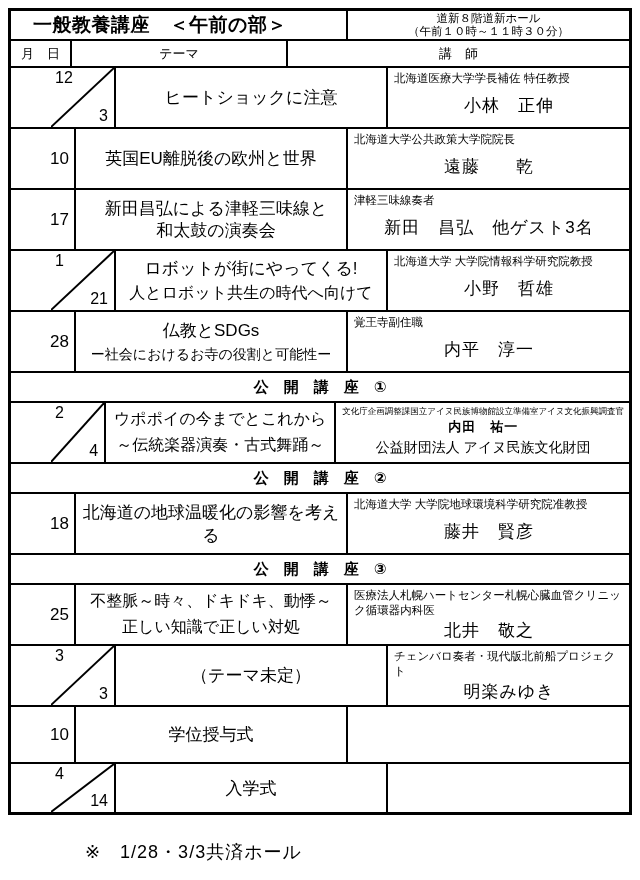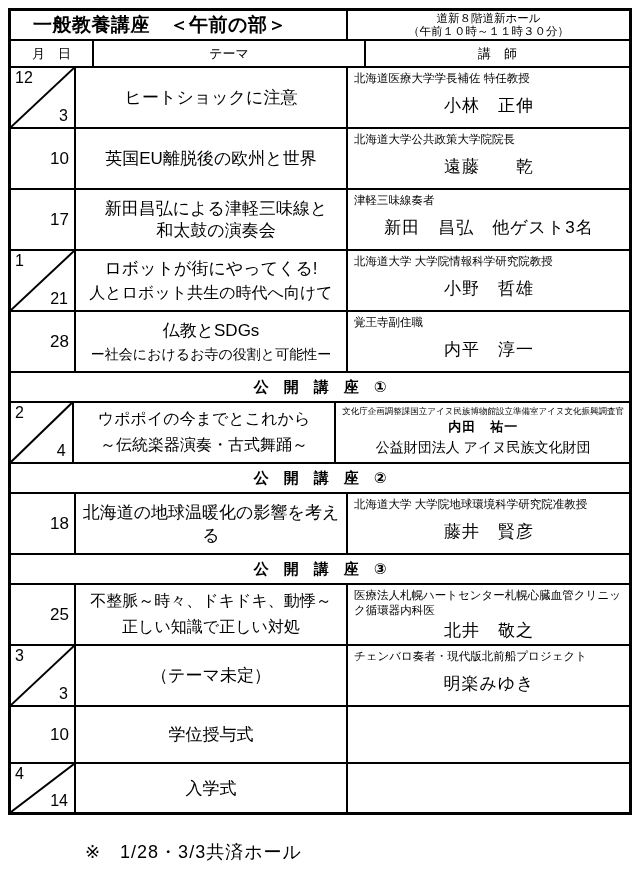--- a/index.html
+++ b/index.html
@@ -28,35 +28,35 @@
     flex:1; display:flex; flex-direction:column;
     align-items:center; justify-content:center;
     font-size:11.5px; line-height:1.1;border-radius:7px;
   }
 
   
   .colhead-row { height:27px; }
   .colhead-row .cell {
     display:flex; align-items:center; justify-content:center; font-size:13px;
   }
-  .col-date  { width:83px;  border-right:2px solid #000; }
-  .col-theme { width:272px; border-right:2px solid #000; }
+  .col-date  { width:61px;  border-right:2px solid #000; }
+  .col-theme { width:216px; border-right:2px solid #000; }
   .col-lect  { flex:1; }
 
   
   .lecture-row { height:61px; }
   .schedule-table > .trow:nth-last-child(2) { height:57px; }
   .schedule-table > .trow:last-child  { height:50px; }
 
   .date-cell {
     width:65px; border-right:2px solid #000;
     display:flex; align-items:center; justify-content:flex-end;
     padding-right:5px; font-size:17px;
   }
-  .date-cell.has-month { padding:0; }
+  .date-cell.has-month { padding:0;margin-left:40px; }
   .slash { position:absolute; inset:0; width:100%; height:100%; }
   .slash line { stroke:#000; stroke-width:2; }
   .month-label { position:absolute; top:1px; left:4px; font-size:16px; }
   .day-br { position:absolute; bottom:2px; right:6px; font-size:16px; }
 
   .theme-cell {
     width:272px; border-right:2px solid #000;
     display:flex; flex-direction:column; justify-content:space-evenly;
     align-items:center; text-align:center; padding:2px 3px;
   }

